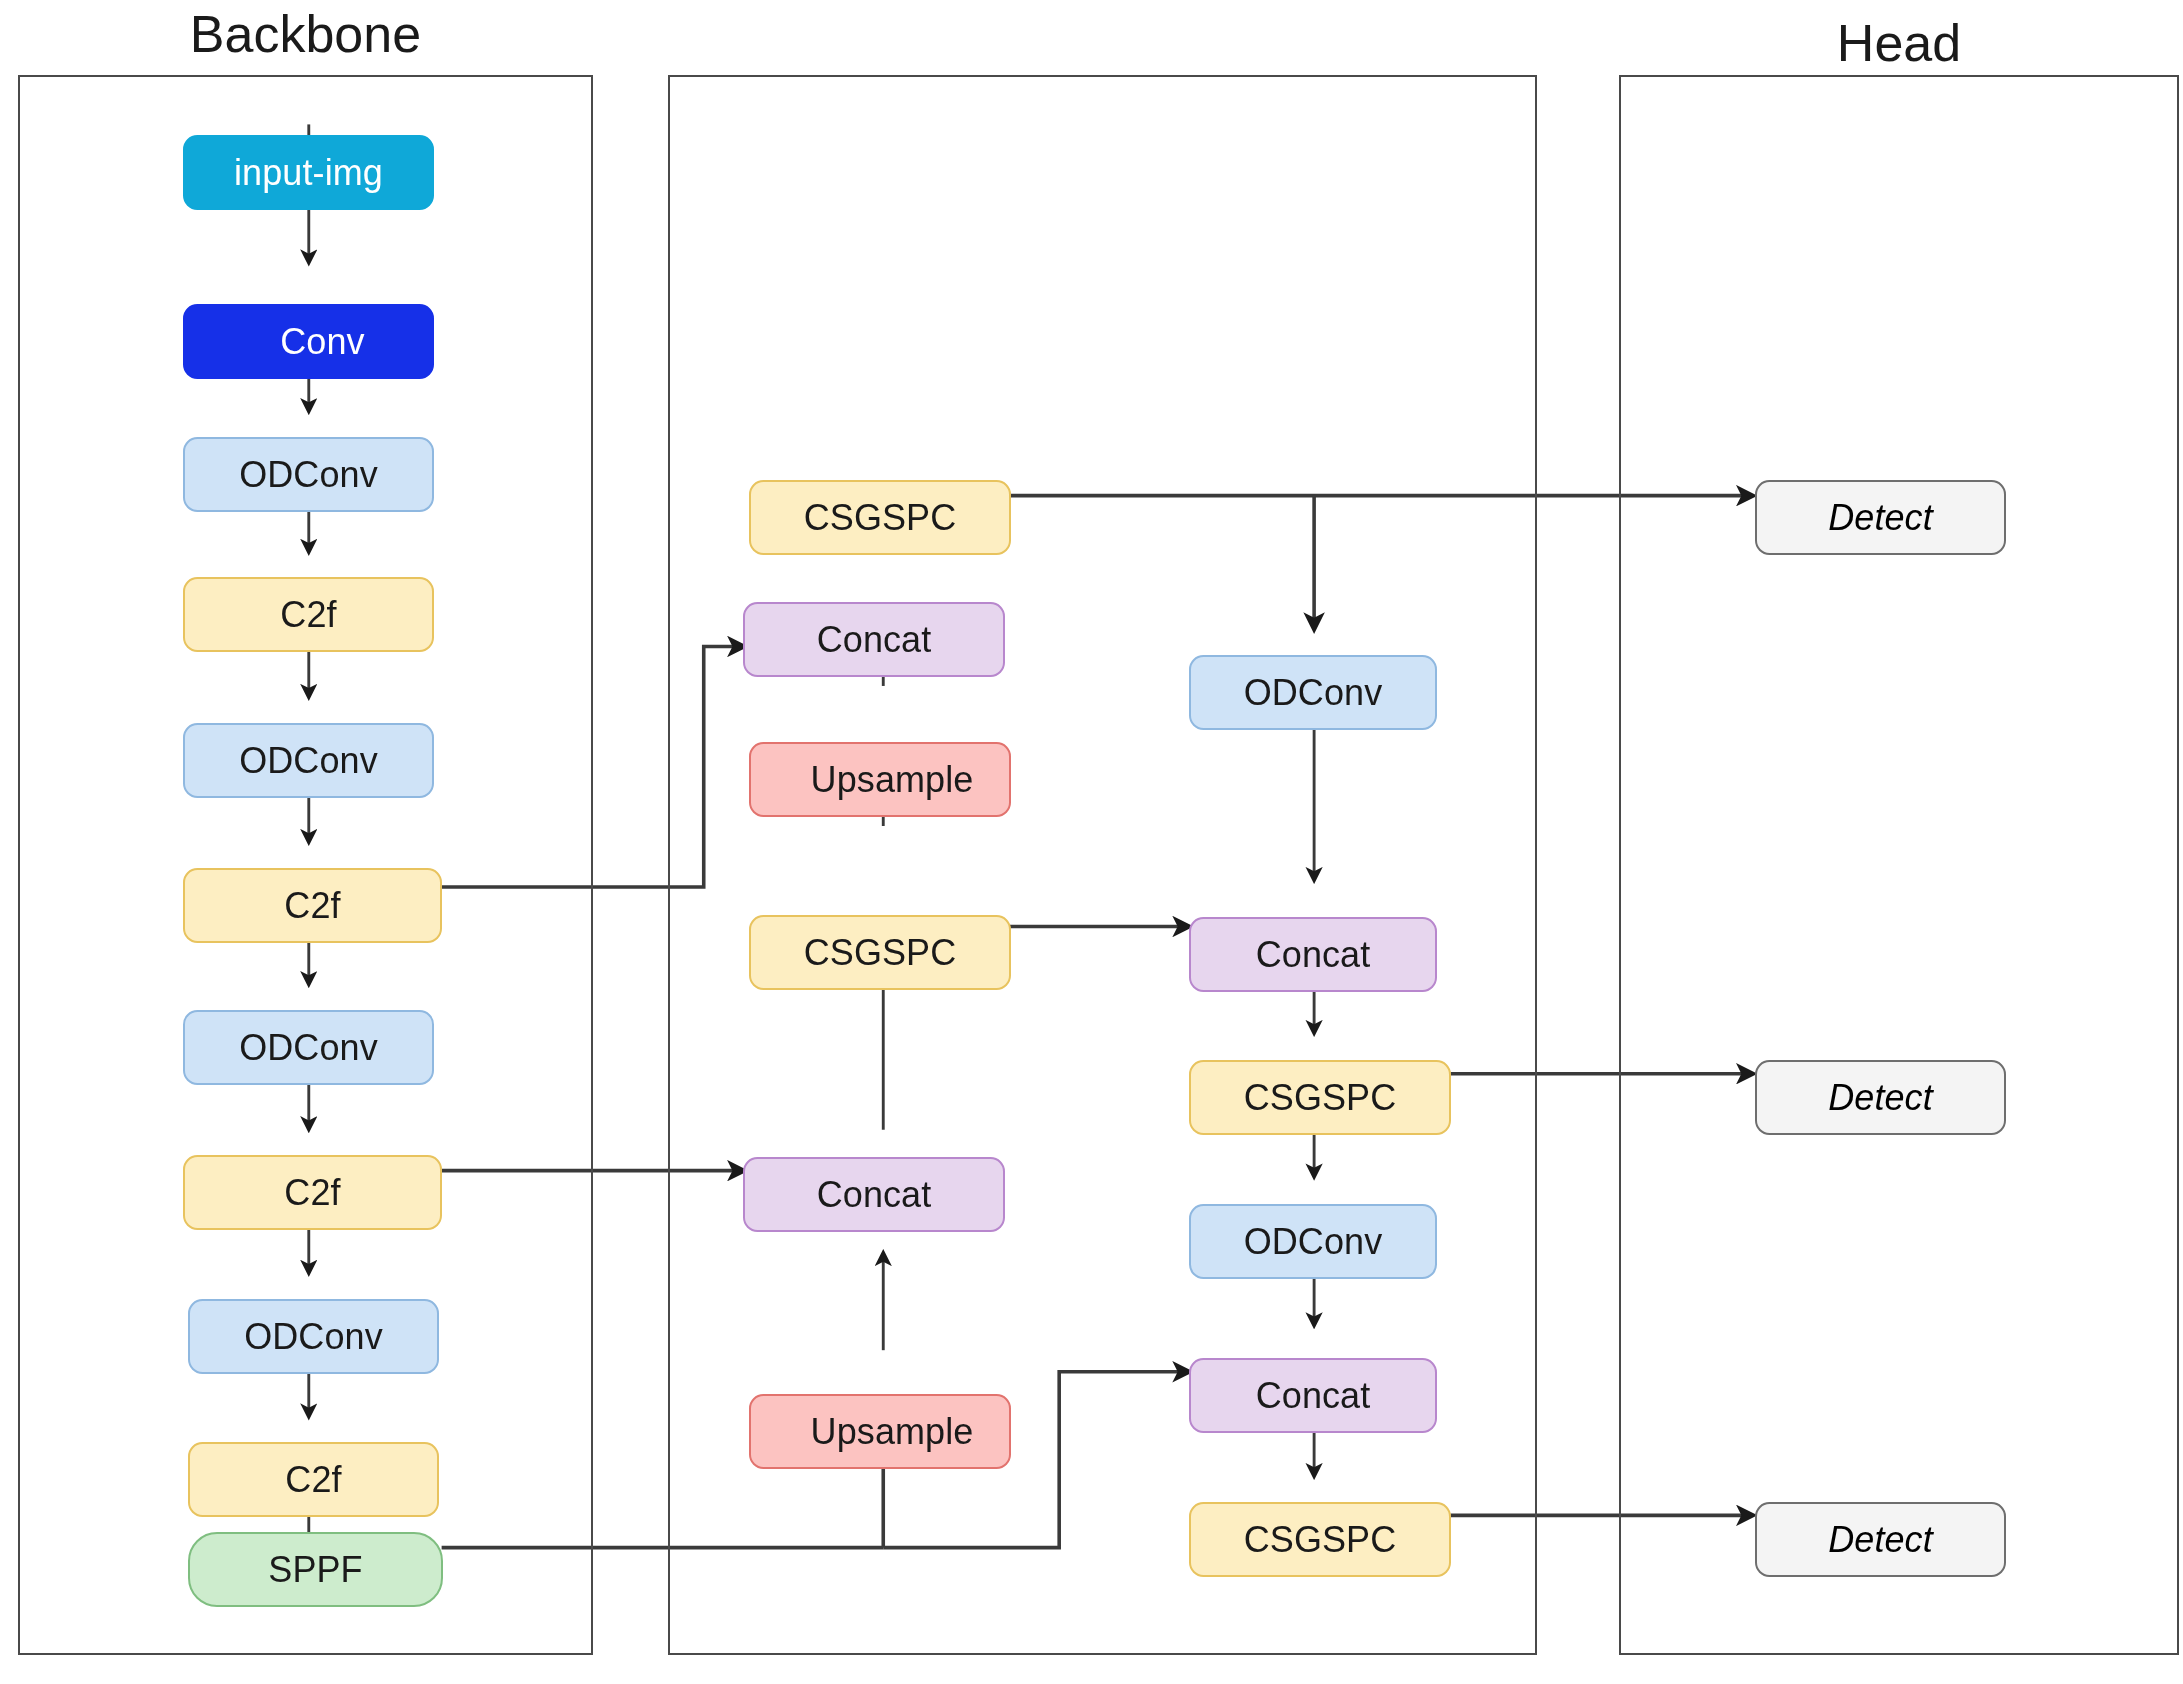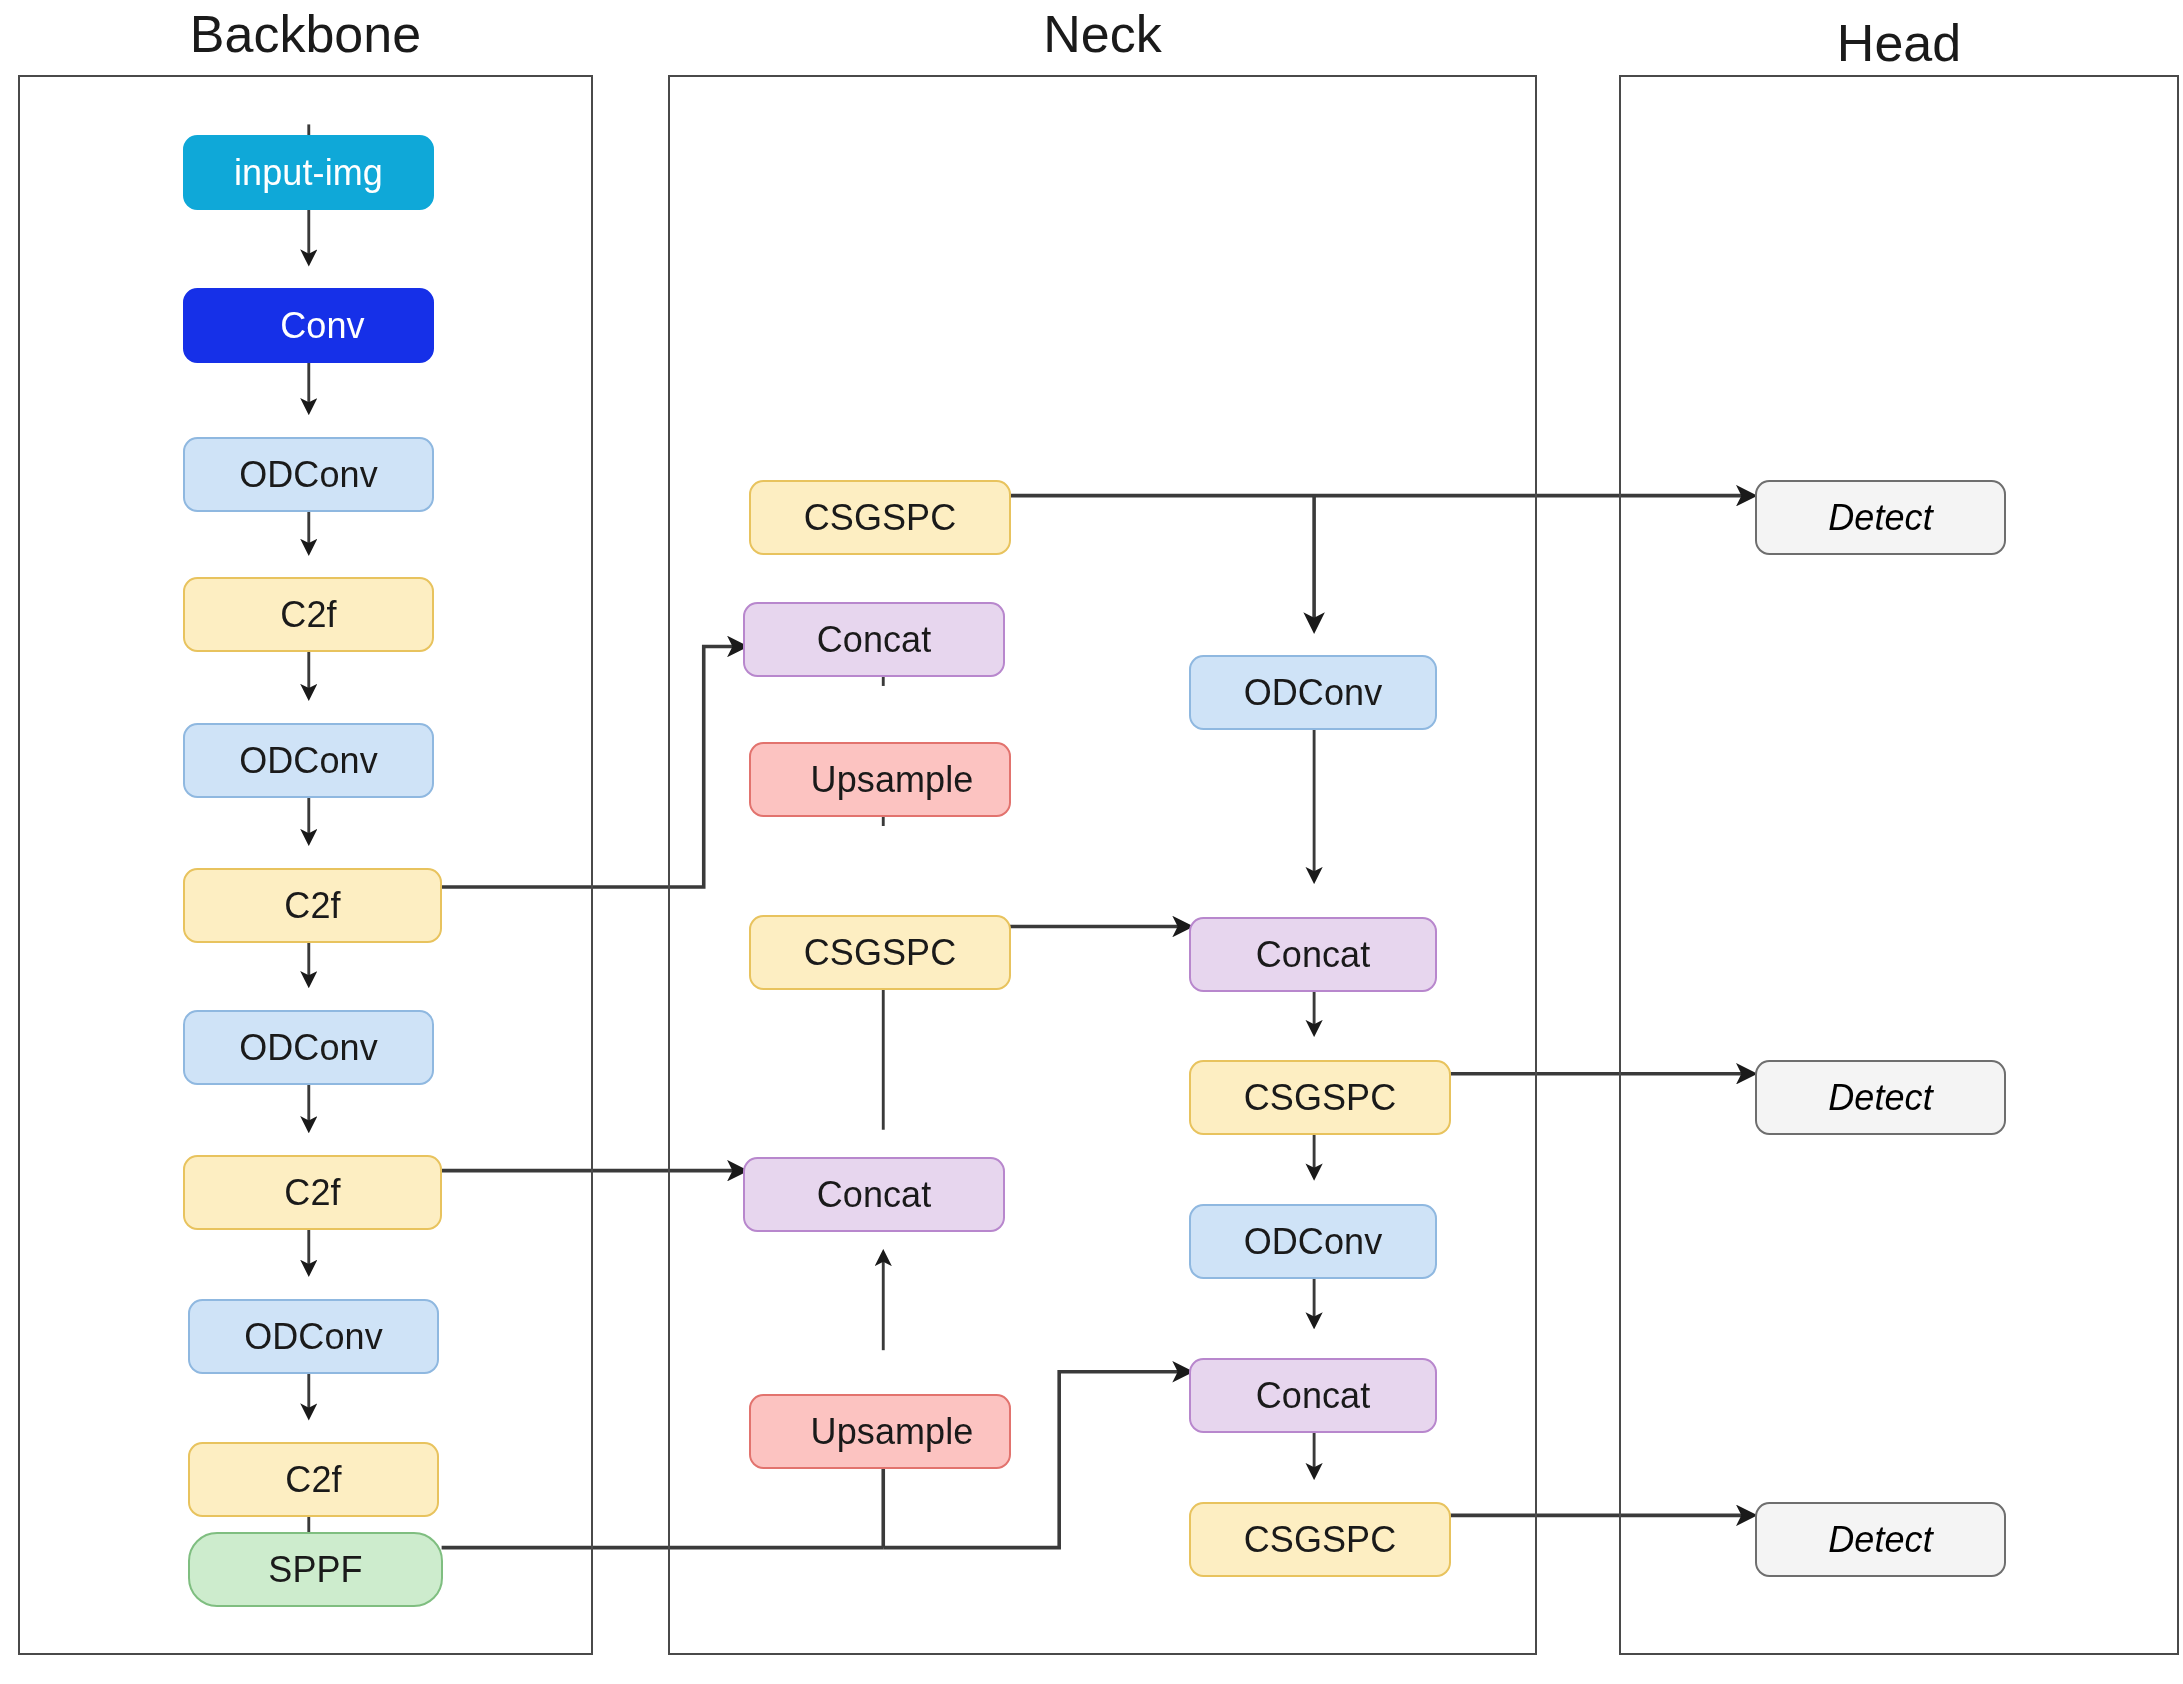--- a/index.html
+++ b/index.html
@@ -104,31 +104,30 @@
     <path class="edge-thin" d="M 1830 1355 L 1830 1438" marker-end="url(#arrow)"></path>
     <path class="edge-thin" d="M 1830 1553 L 1830 1638" marker-end="url(#arrow)"></path>
     <path class="edge-thin" d="M 1830 1753 L 1830 1845" marker-end="url(#arrow)"></path>
     <path class="edge-thin" d="M 1830 1975 L 1830 2055" marker-end="url(#arrow)"></path>
 
     <path class="edge" d="M 2020 1495 L 2440 1495" marker-end="url(#arrow)"></path>
     <path class="edge" d="M 2020 2110 L 2440 2110" marker-end="url(#arrow)"></path>
   </svg>
 
   <div class="section-title" style="left:18px;top:3.6px;width:575px;">Backbone</div>
-  <div class="section-title" style="left:668px;top:3.6px;width:869px;">Neck</div>
   <div class="section-title" style="left:1619px;top:13px;width:560px;">Head</div>
 
   <div class="section-box" style="left:18px;top:75px;width:575px;height:1580px;"></div>
   <div class="section-box" style="left:668px;top:75px;width:869px;height:1580px;"></div>
   <div class="section-box" style="left:1619px;top:75px;width:560px;height:1580px;"></div>
 
   <div class="node n-input" style="left:183px;top:111px;width:251px;height:75px;">
     <span>input-img</span>
   </div>
-  <div class="node n-conv" style="left:183px;top:264px;width:251px;height:75px;padding-left:28px;">
+  <div class="node n-conv" style="left:183px;top:280px;width:251px;height:75px;padding-left:28px;">
     <span>Conv</span>
   </div>
   <div class="node n-odconv" style="left:183px;top:413px;width:251px;height:75px;">
     <span>ODConv</span>
   </div>
   <div class="node n-c2f" style="left:183px;top:553px;width:251px;height:75px;">
     <span>C2f</span>
   </div>
   <div class="node n-odconv" style="left:183px;top:699px;width:251px;height:75px;">
     <span>ODConv</span>

